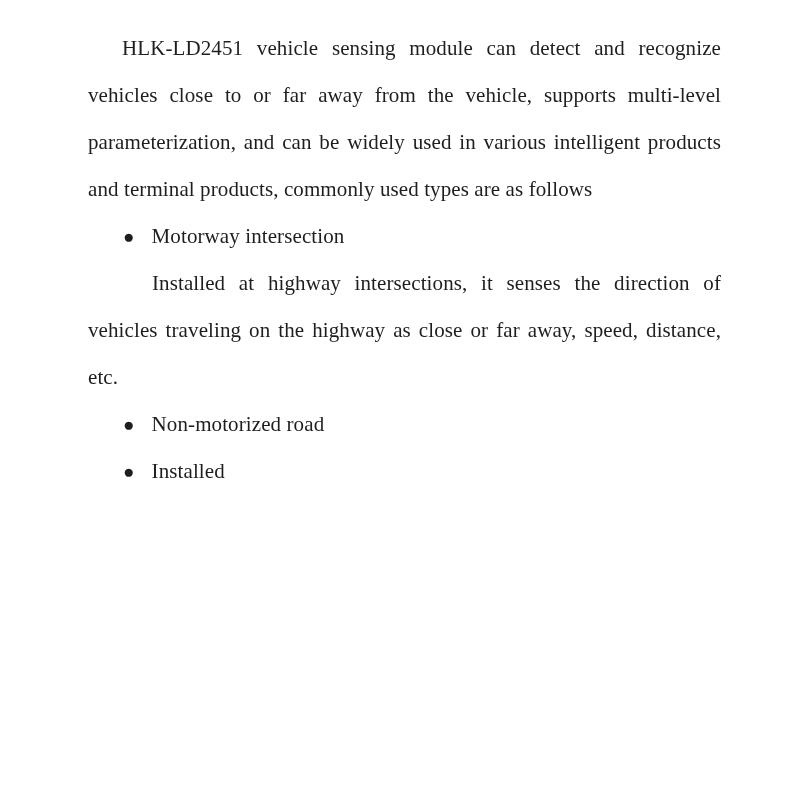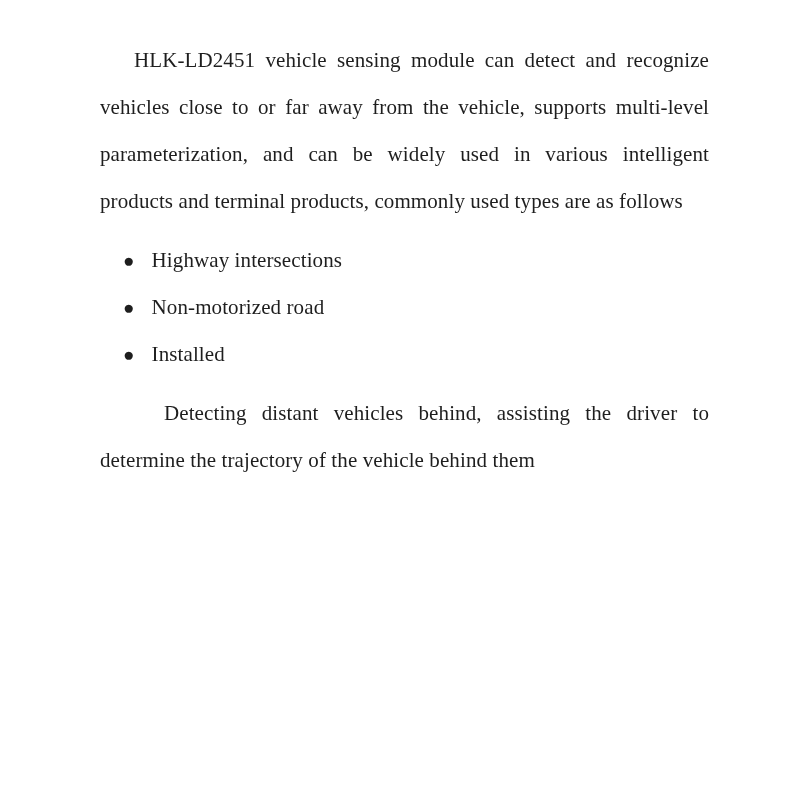--- a/index.html
+++ b/index.html
@@ -14,21 +14,21 @@
     position: absolute;
     left: 88px;
     top: 25px;
     width: 633px;
     font-family: "Liberation Serif", "DejaVu Serif", serif;
     font-size: 21px;
     line-height: 47px;
     color: #1e1e1e;
     letter-spacing: 0.1px;
   }
-  p { margin: 12px; }
+  p { margin: 0; }
   .intro {
     text-indent: 34px;
     text-align: justify;
   }
   .bullet-row {
     padding-left: 35px;
     text-align: left;
     white-space: nowrap;
   }
   .bullet {
@@ -43,26 +43,26 @@
   }
 </style>
 </head>
 <body>
 
 <div class="page">
 
   <p class="intro">HLK-LD2451 vehicle sensing module can detect and recognize vehicles close to or far away from the vehicle, supports multi-level parameterization, and can be widely used in various intelligent products and terminal products, commonly used types are as follows</p>
 
   <div class="bullet-row">
-    <span class="bullet">●</span><span>Highway intersections</span>
+    <span class="bullet">●</span><span>Motorway intersection</span>
   </div>
+  <p class="desc">Installed at highway intersections, it senses the direction of vehicles traveling on the highway as close or far away, speed, distance, etc.</p>
 
   <div class="bullet-row">
     <span class="bullet">●</span><span>Non-motorized road</span>
   </div>
 
   <div class="bullet-row">
     <span class="bullet">●</span><span>Installed</span>
   </div>
-  <p class="desc">Detecting distant vehicles behind, assisting the driver to determine the trajectory of the vehicle behind them</p>
 
 
 </div>
 
 </body></html>

